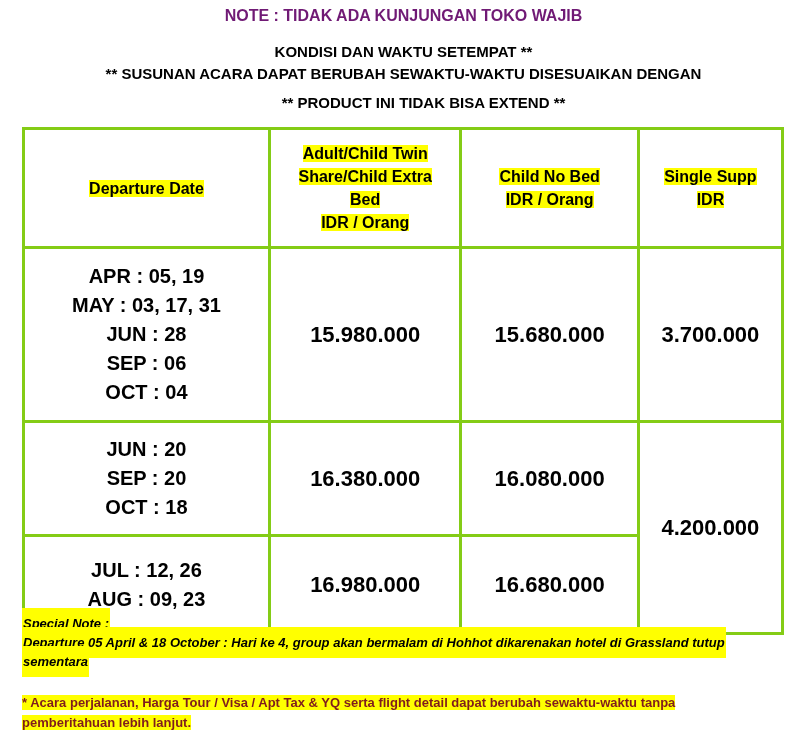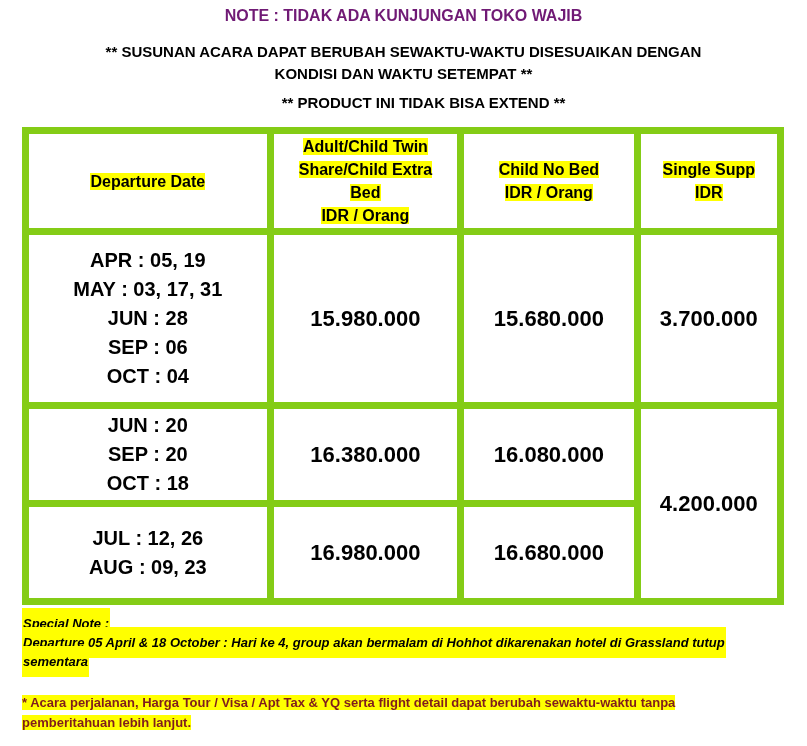--- a/index.html
+++ b/index.html
@@ -12,21 +12,21 @@
     .sub1 { top: 41px; font-size: 15px; line-height: 22px; }
     .sub2 { top: 94px; font-size: 15px; margin-left: 20px; }
     .hl { background: #ffff00; }
 
     table.price {
       position: absolute; left: 22px; top: 127px;
       border-collapse: collapse; table-layout: fixed;
       width: 762px;
     }
     table.price td, table.price th {
-      border: 7px solid #84cc16; padding: 1px; text-align: center; vertical-align: middle;
+      border: 3px solid #84cc16; padding: 12px; text-align: center; vertical-align: middle;
       font-weight: bold;
     }
     table.price th { font-size: 16px; line-height: 23px; }
     .c1 { width: 244px; }
     .c2 { width: 190px; }
     .c3 { width: 176px; }
     .c4 { width: 143px; }
     .hrow { height: 93px; }
     .r1 { height: 174px; }
     .r2 { height: 98px; }
@@ -37,22 +37,22 @@
 
     .special { position: absolute; left: 22px; top: 614px; width: 765px; font-size: 13px; font-style: italic; font-weight: bold; line-height: 19px; }
     .special span.hl { padding: 8px 1px; font-style: italic; }
     .disc { position: absolute; left: 22px; top: 693px; width: 765px; font-size: 13px; font-weight: bold; color: #7f1d1d; line-height: 20px; text-align: justify; text-align-last: left; }
   </style>
 </head>
 <body>
 
 <div class="line note-red">NOTE : TIDAK ADA KUNJUNGAN TOKO WAJIB</div>
 <div class="line sub1">
+  <div>KONDISI DAN WAKTU SETEMPAT **</div>
   <div>** SUSUNAN ACARA DAPAT BERUBAH SEWAKTU-WAKTU DISESUAIKAN DENGAN</div>
-  <div>KONDISI DAN WAKTU SETEMPAT **</div>
 </div>
 <div class="line sub2">** PRODUCT INI TIDAK BISA EXTEND **</div>
 
 <table class="price">
   <colgroup>
       <col class="c1">
       <col class="c2">
       <col class="c3">
       <col class="c4">
     </colgroup>

